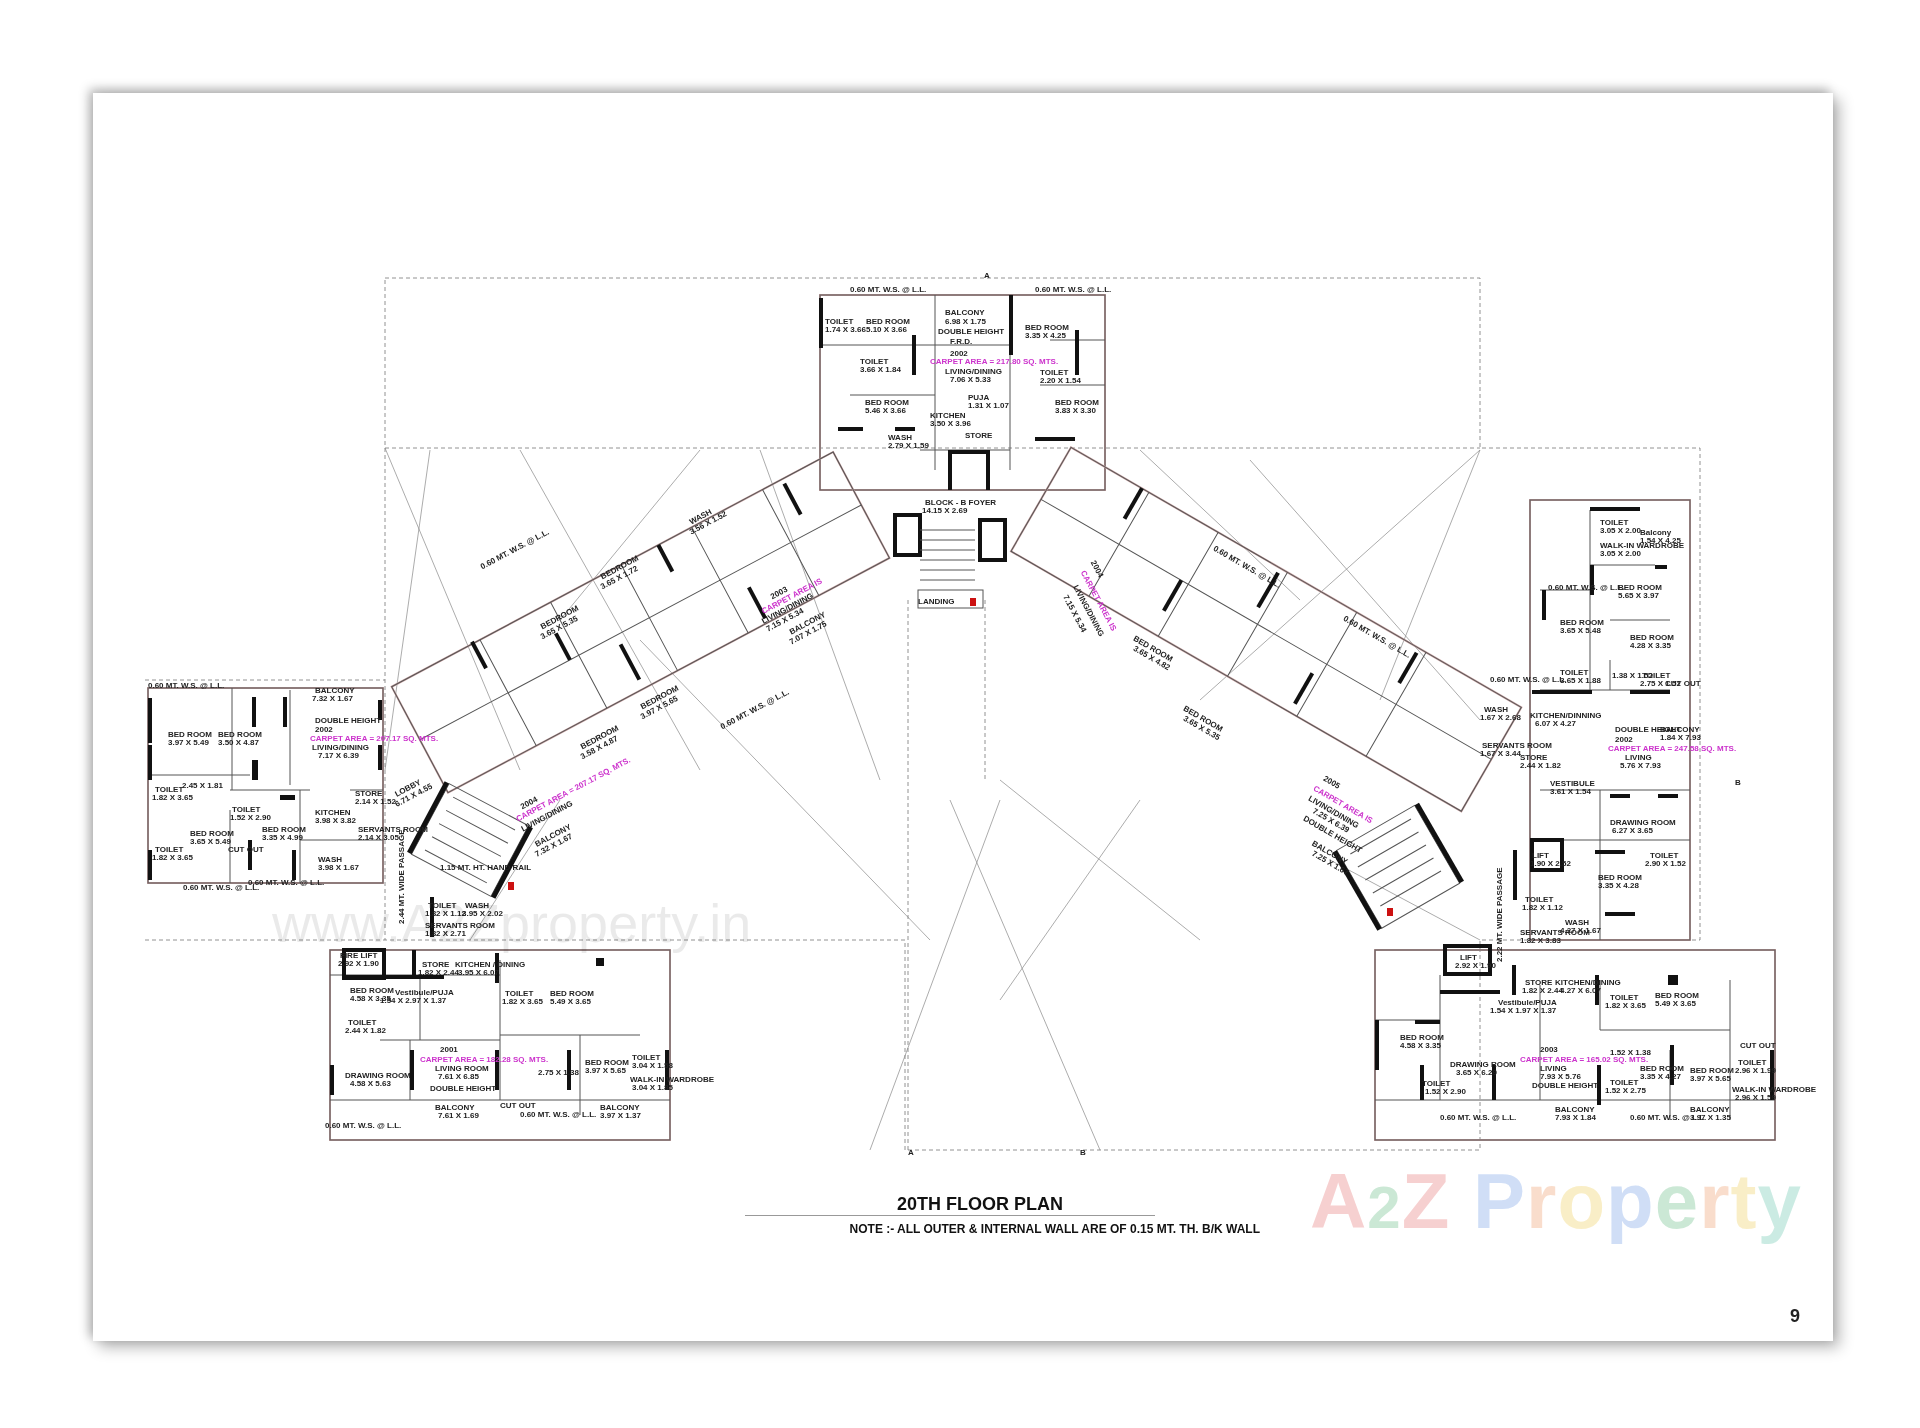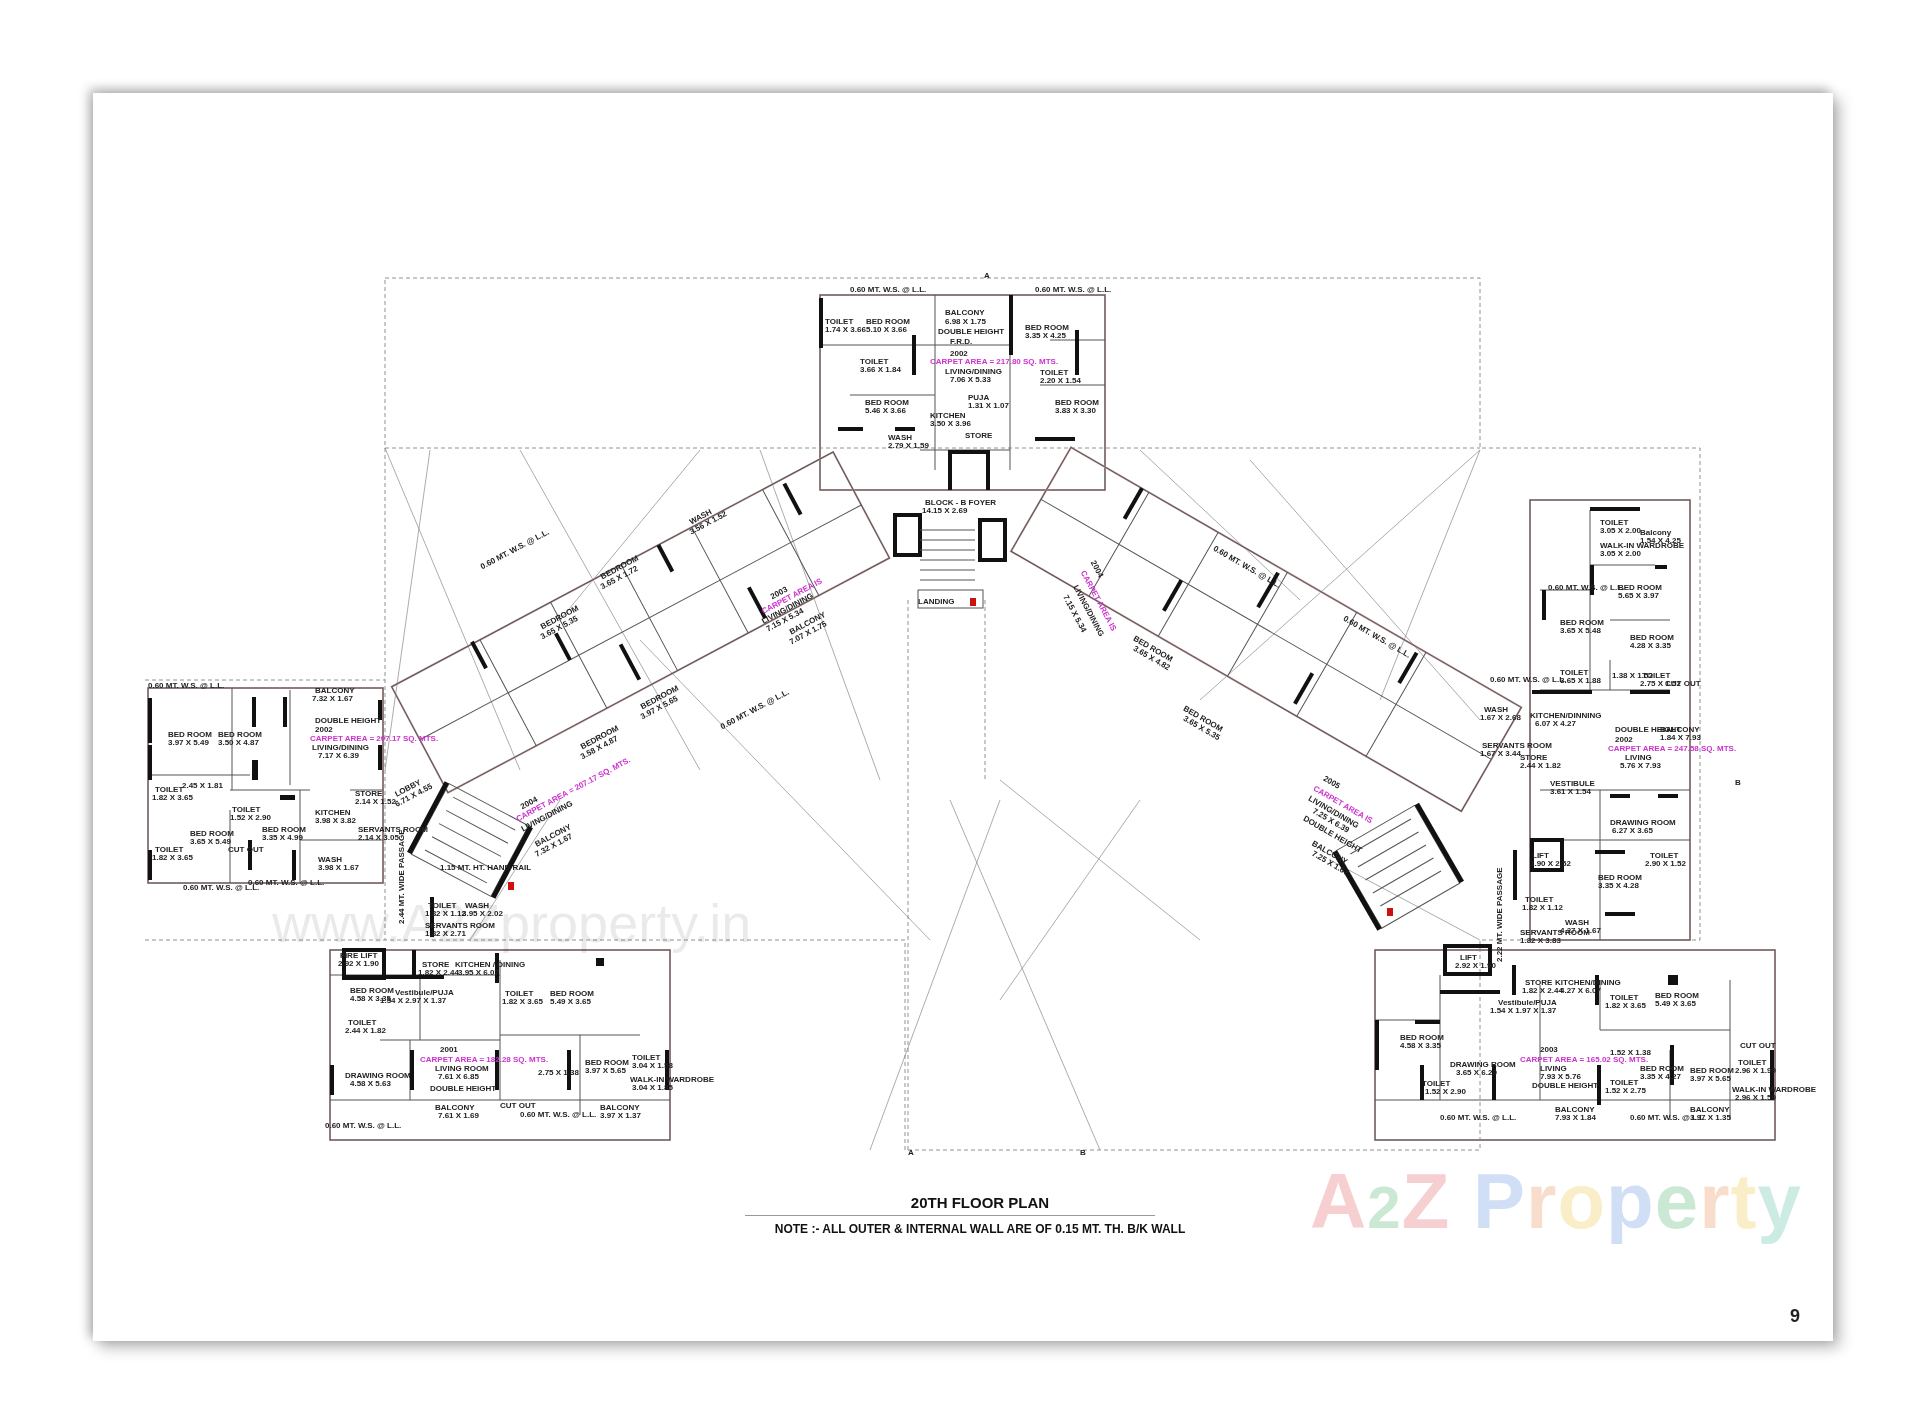--- a/index.html
+++ b/index.html
@@ -10,23 +10,23 @@
   svg.plan { position:absolute; left:0; top:0; width:1920px; height:1428px; }
   svg.plan text { font-family:"Liberation Sans", sans-serif; font-weight:bold; fill:#222; }
   .wall { fill:#111; }
   .thin { stroke:#555; stroke-width:1; fill:none; }
   .dash { stroke:#777; stroke-width:0.8; fill:none; stroke-dasharray:4 3; }
   .diag { stroke:#888; stroke-width:0.7; fill:none; }
   .pink { stroke:#c9a2a2; stroke-width:2; fill:none; }
   .room { font-size:8px; }
   .flat { font-size:8px; fill:#cc33cc !important; }
   .caption { position:absolute; left:750px; top:1194px; width:460px; text-align:center; font-weight:bold;
-             font-size:15px; color:#111; font-family:"Liberation Sans", sans-serif; }
+             font-size:18px; color:#111; font-family:"Liberation Sans", sans-serif; }
   .caption-rule { position:absolute; left:745px; top:1215px; width:410px; height:1px; background:#999; }
-  .note { position:absolute; left:700px; top:1222px; width:560px; text-align:center; font-weight:bold;
+  .note { position:absolute; left:700px; top:1222px; width:560px; text-align:right; font-weight:bold;
           font-size:12px; color:#111; }
   .page-no { position:absolute; left:1790px; top:1306px; font-weight:bold; font-size:18px; color:#222; }
   .wm-brand { position:absolute; left:1310px; top:1156px; font-size:78px; font-weight:bold;
               letter-spacing:1px; opacity:0.35; white-space:nowrap; }
   .wm-url { position:absolute; left:238px; top:892px; font-size:54px; color:#000; opacity:0.08; white-space:nowrap;margin-left:34px; }
 </style>
 </head>
 <body>
 
 <div class="page"></div>

